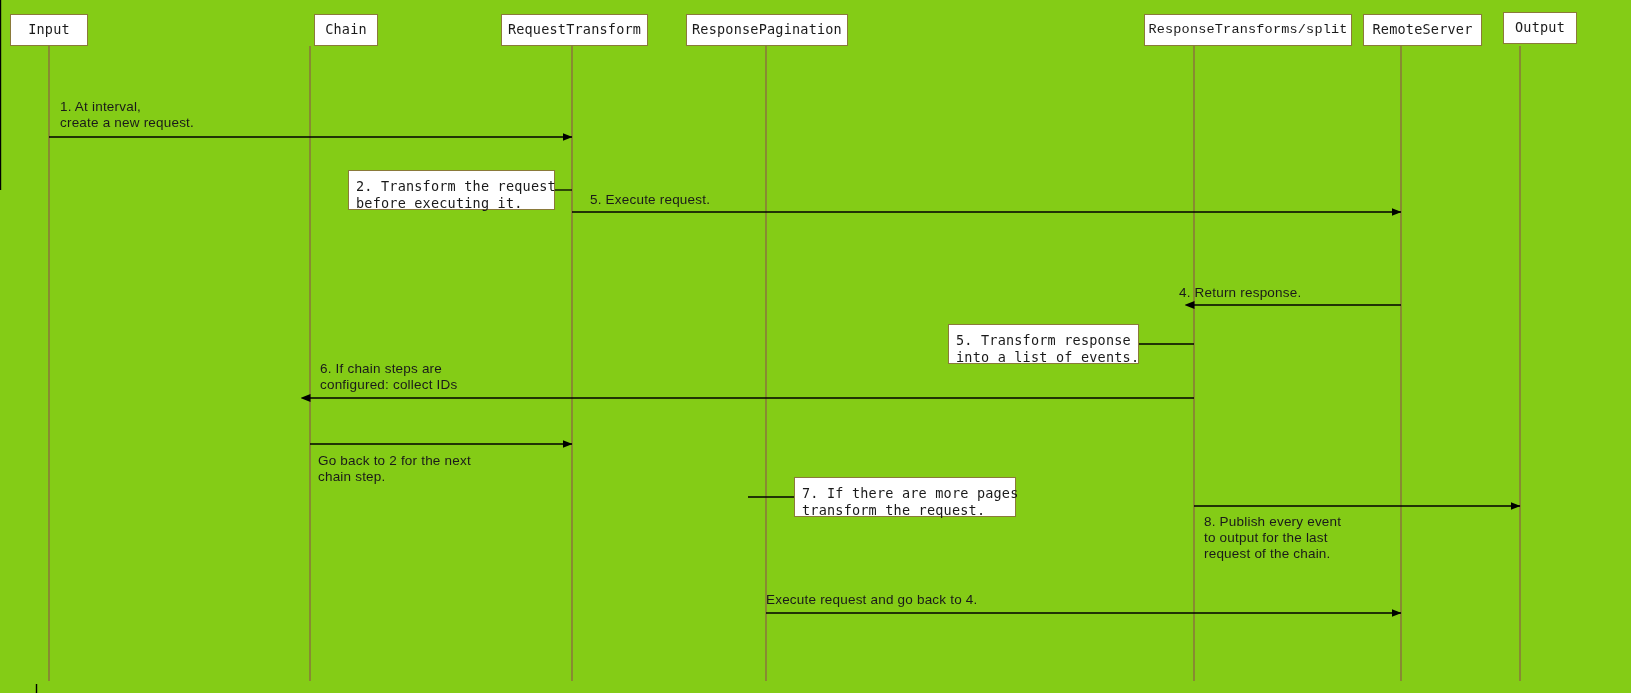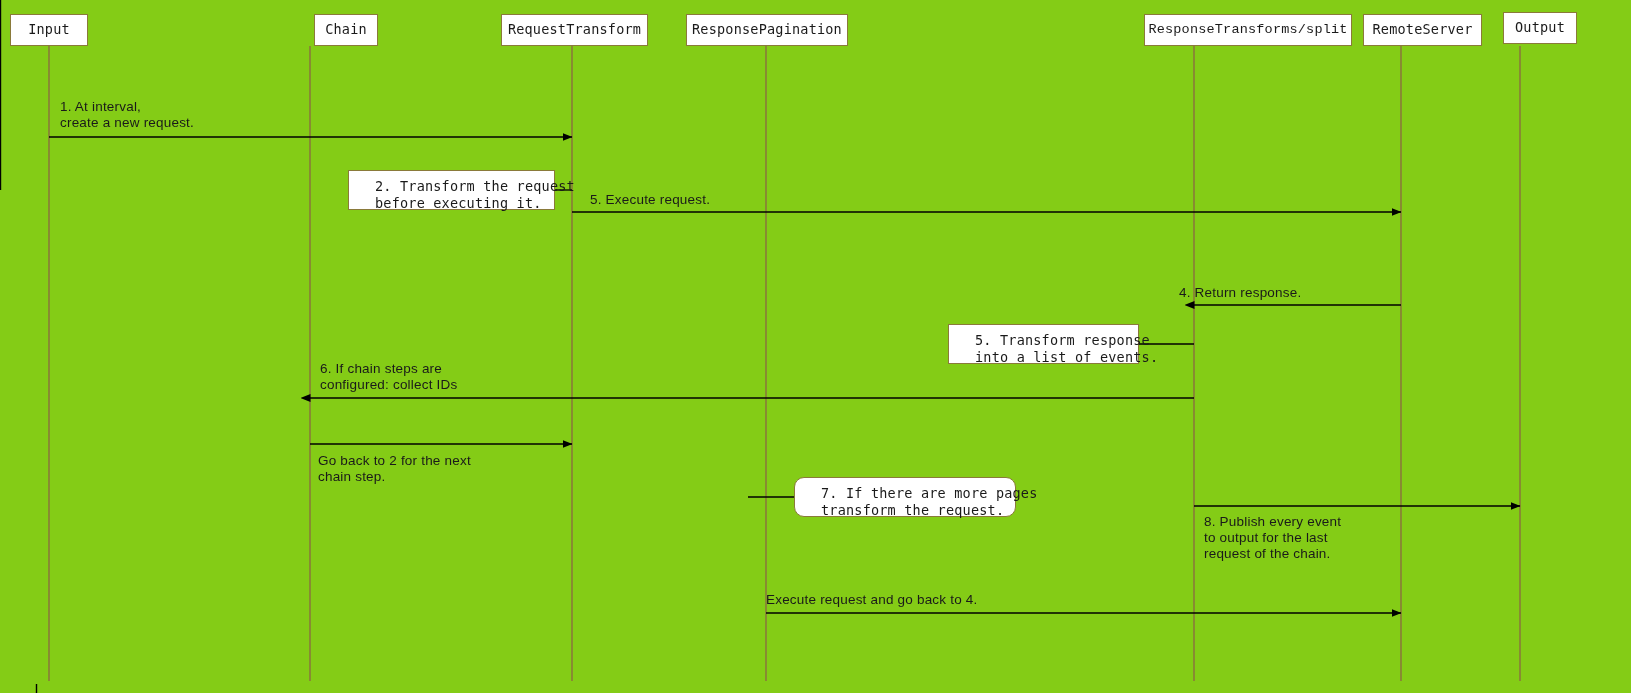--- a/index.html
+++ b/index.html
@@ -42,21 +42,21 @@
   }
   .note-box {
     position: absolute;
     box-sizing: border-box;
     border: 1.4px solid #8a7a3a;
     background: #ffffff;
     color: #1a1a1a;
     font-family: "DejaVu Sans Mono", "Liberation Mono", monospace;
     font-size: 13.5px;
     line-height: 17px;
-    padding: 7px 26px;
+    padding: 7px 7px;
     white-space: pre;
     letter-spacing: 0.2px;
   }
   .msg-label {
     position: absolute;
     color: #1a1a1a;
     font-family: Liberation Sans, sans-serif;
     font-size: 13.5px;
     line-height: 16px;
     white-space: pre;
@@ -127,21 +127,21 @@
       </div>
       <div class="actor-box" style="left: 1483px; top: 12px; width: 74px; height: 32px; margin-left: 20px;">
         <span>Output</span>
       </div>
     </div>
   <div id="notes-layer">
       <div class="note-box" style="left: 348px; top: 170px; width: 207px; height: 40px;">2. Transform the request
 before executing it.</div>
       <div class="note-box" style="left: 948px; top: 324px; width: 191px; height: 40px;">5. Transform response
 into a list of events.</div>
-      <div class="note-box" style="left: 794px; top: 477px; width: 222px; height: 40px; border-radius: 10px;">7. If there are more pages
+      <div class="note-box" style="left: 794px; top: 477px; width: 222px; height: 40px;">7. If there are more pages
 transform the request.</div>
     </div>
   <div id="labels-layer">
       <div class="msg-label" style="left: 60px; top: 99px;">1. At interval,
 create a new request.</div>
       <div class="msg-label" style="left: 590px; top: 192px;">5. Execute request.</div>
       <div class="msg-label" style="left: 1179px; top: 285px; text-align: right;">4. Return response.</div>
       <div class="msg-label" style="left: 320px; top: 361px;">6. If chain steps are
 configured: collect IDs</div>
       <div class="msg-label" style="left: 318px; top: 453px;">Go back to 2 for the next

